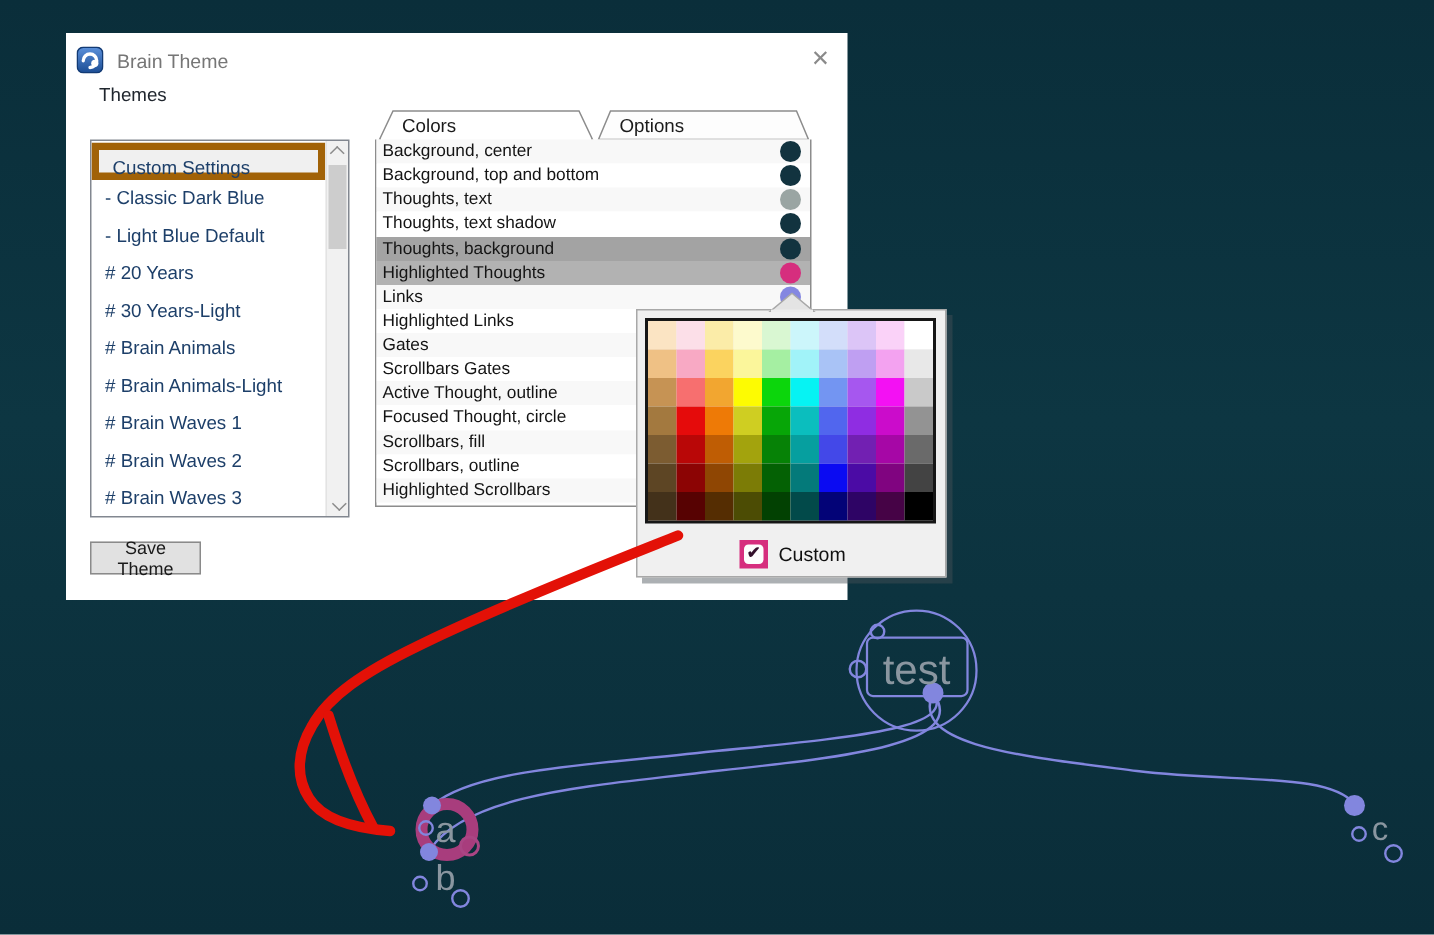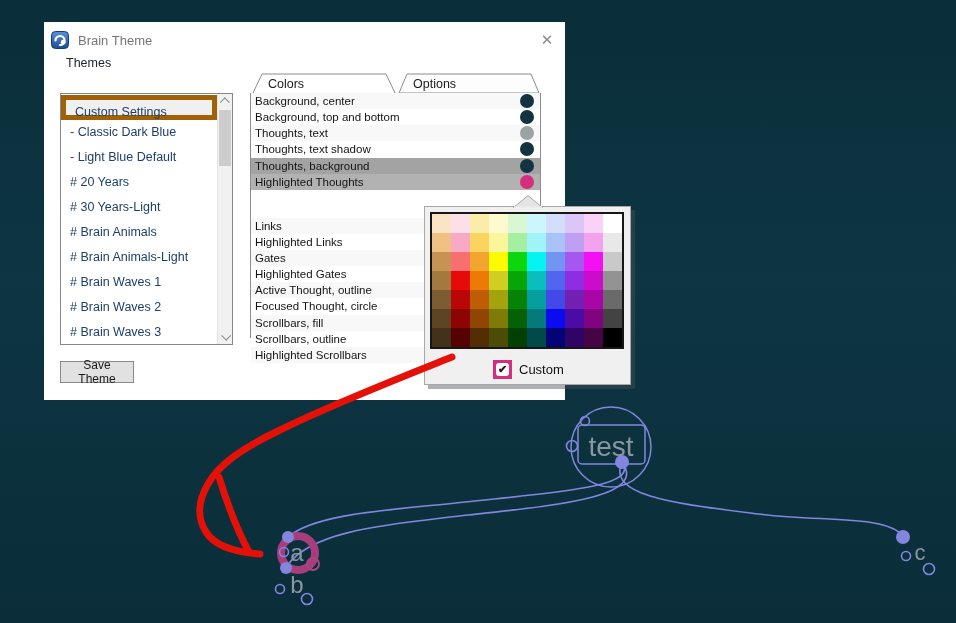--- a/index.html
+++ b/index.html
@@ -188,32 +188,32 @@
           <span class="dot" style="background: rgb(18, 51, 63);"></span>
         </div>
         <div class="color-row" style="background: #a3a3a3;">
           <span>Thoughts, background</span>
           <span class="dot" style="background: rgb(18, 51, 63);"></span>
         </div>
         <div class="color-row" style="background: rgb(178, 178, 178);">
           <span>Highlighted Thoughts</span>
           <span class="dot" style="background: rgb(214, 46, 126);"></span>
         </div>
-        <div class="color-row" style="background: rgb(248, 248, 248); margin-top: 28px;">
+        <div class="color-row" style="background: rgb(248, 248, 248);">
           <span>Links</span>
           <span class="dot" style="background: rgb(132, 135, 225);"></span>
         </div>
         <div class="color-row" style="background: rgb(255, 255, 255);">
           <span>Highlighted Links</span>
         </div>
         <div class="color-row" style="background: rgb(248, 248, 248);">
           <span>Gates</span>
         </div>
         <div class="color-row" style="background: rgb(255, 255, 255);">
-          <span>Highlighted Gates</span>
+          <span>Scrollbars Gates</span>
         </div>
         <div class="color-row" style="background: rgb(248, 248, 248);">
           <span>Active Thought, outline</span>
         </div>
         <div class="color-row" style="background: rgb(255, 255, 255);">
           <span>Focused Thought, circle</span>
         </div>
         <div class="color-row" style="background: rgb(248, 248, 248);">
           <span>Scrollbars, fill</span>
         </div>

